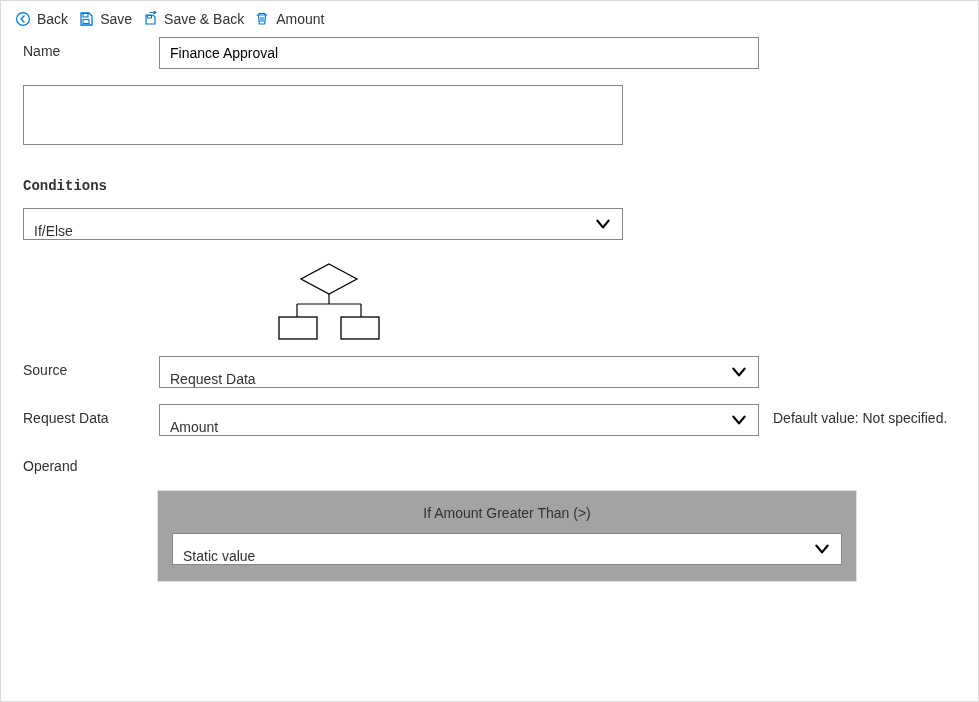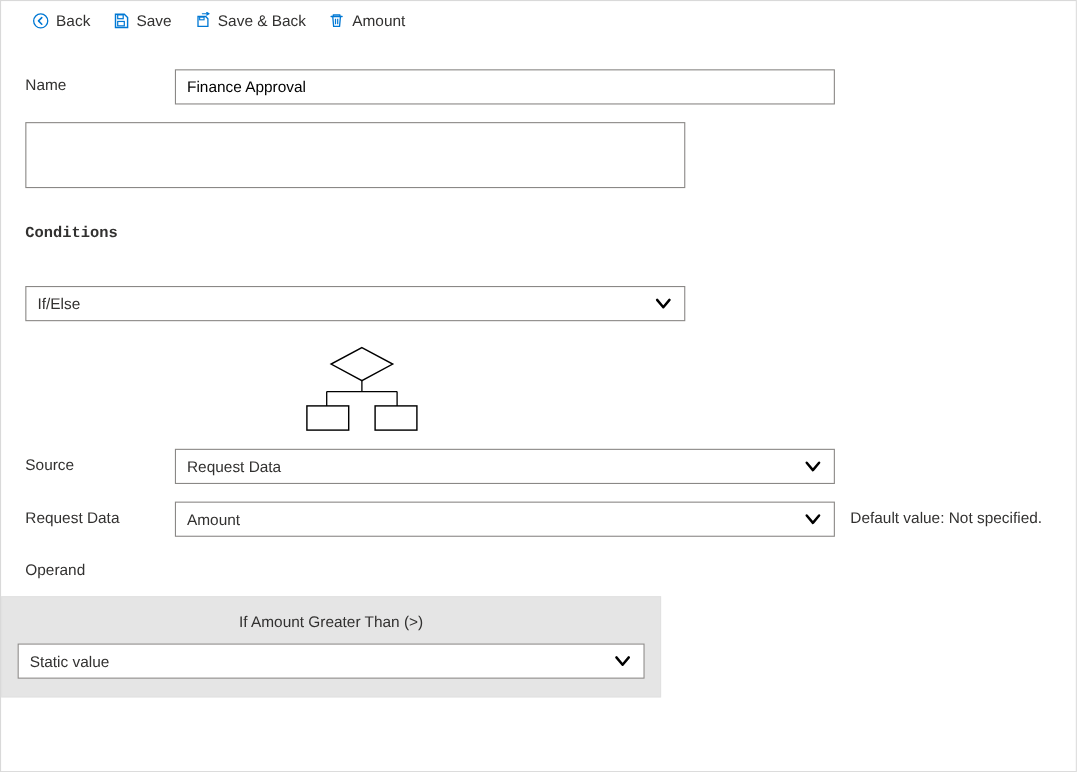--- a/index.html
+++ b/index.html
@@ -17,22 +17,22 @@
     width: 979px;
     height: 702px;
     padding: 0;
     position: relative;
   }
 
   
   .toolbar {
     display: flex;
     align-items: flex-end;
-    gap: 20px;
-    padding: 10px 14px 10px 28px;
+    gap: 10px;
+    padding: 10px 14px 10px 14px;
   }
   .tb-btn {
     display: inline-flex;
     align-items: center;
     gap: 6px;
     color: #323130;
     cursor: pointer;
     font-size: 14px;
   }
   .tb-btn .ico { color: #0078d4; display:inline-flex; align-items:center; }
@@ -42,21 +42,20 @@
   .breadcrumb {
     font-weight: 600;
     padding: 8px 14px 18px 22px;
     font-size: 14px;
   }
   .breadcrumb .sep { margin: 0 4px; }
 
   
   .form {
     padding: 0 14px 0 22px;
-    margin-top: 26px;
   }
   .row {
     display: flex;
     align-items: flex-start;
     margin-bottom: 16px;
   }
   .row .label {
     width: 136px;
     padding-top: 6px;
     font-size: 14px;
@@ -99,43 +98,44 @@
     font-family: Liberation Mono, monospace;
   }
 
   .select {
     position: relative;
     width: 100%;
     height: 32px;
     border: 1px solid #8a8886;
     background: #fff;
     display: flex;
-    align-items: center;
+    align-items: flex-end;
     padding: 0 10px;
     cursor: pointer;
   }
   .select .chev {
     position: absolute;
     right: 10px;
     top: 50%;
     transform: translateY(-50%);
     display:flex;
   }
 
   .diagram {
     margin-left: 136px;
     width: 600px;
     display: flex;
     justify-content: flex-start;
     padding: 6px 0 14px 90px;
   }
 
   .cond-block {
-    width: 600px;
-    background: #e5e5e5;
+    margin-left: 156px;
+    width: 700px;
+    background: #a3a3a3;
     border: 1px solid #e1e1e1;
     padding: 8px 14px 16px 14px;
   }
   .cond-title {
     text-align: center;
     font-size: 14px;
     padding: 6px 0 12px 0;
   }
   .cond-block .select,
   .cond-block .text-input {

